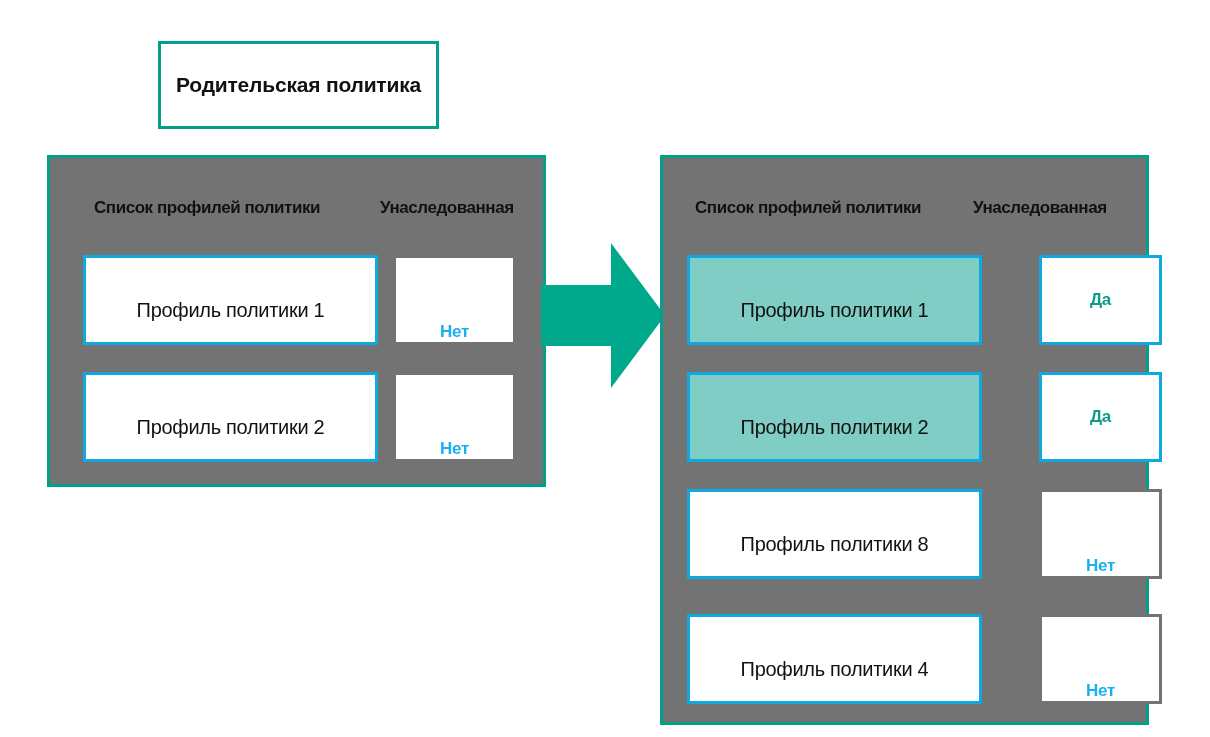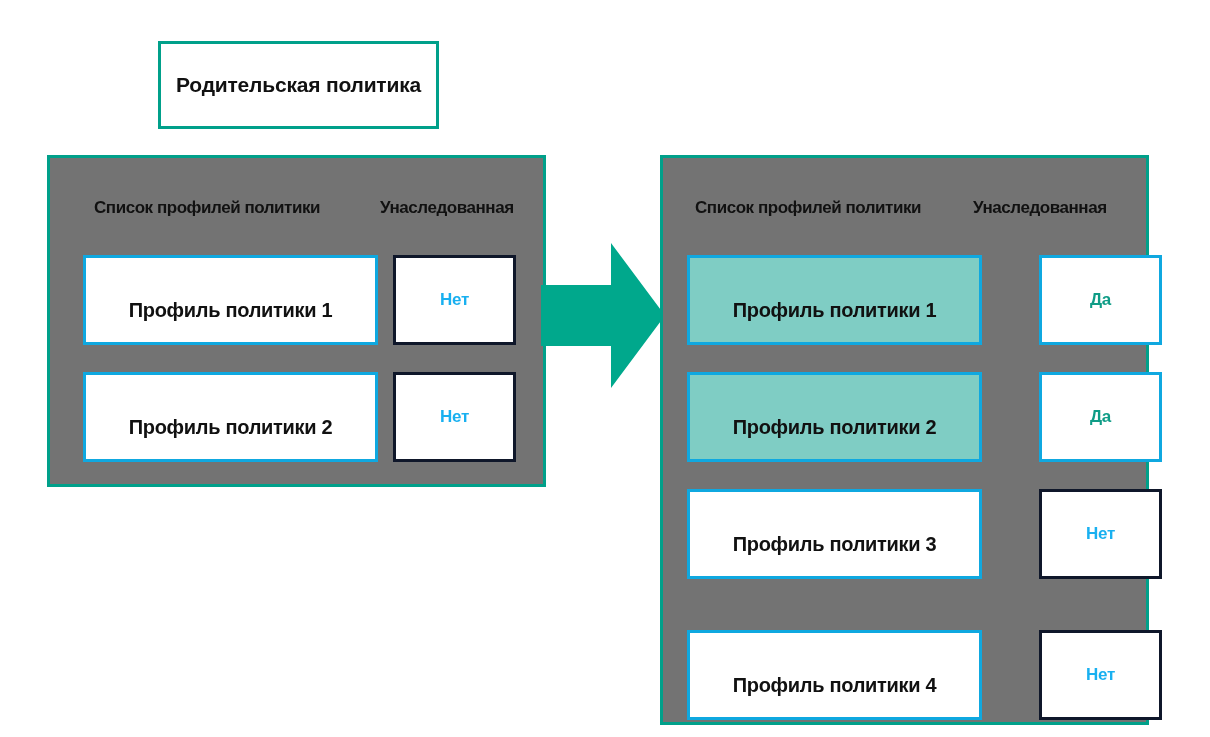--- a/index.html
+++ b/index.html
@@ -91,38 +91,39 @@
     display: flex;
     align-items: center;
     justify-content: center;
     height: 90px;
   }
   .profile-box.highlight {
     background: #7fcdc4;
   }
   .profile-label {
     font-size: 20px;
-    font-weight: bold;
+    font-weight: normal;
     color: #111111;
     letter-spacing: -0.3px;
     white-space: nowrap;
     margin-top: 20px;
   }
 
   .inherit-box {
     position: absolute;
     box-sizing: border-box;
     background: #ffffff;
     display: flex;
     align-items: center;
     justify-content: center;
     height: 90px;
   }
   .inherit-box.no {
-    border: 3px solid #0f172a;
+    border: 3px solid #737373;
+    align-items: flex-end;
   }
   .inherit-box.yes {
     border: 3px solid #0fa8e0;
   }
   .inherit-label {
     font-size: 17px;
     font-weight: bold;
     letter-spacing: -0.2px;
     white-space: nowrap;
   }
@@ -134,21 +135,21 @@
   #panel-parent .inherit-box { left: 343px; width: 123px; }
   #panel-parent .row-0 { top: 97px;  }
   #panel-parent .row-1 { top: 214px; }
 
   
   #panel-child .profile-box { left: 24px;  width: 295px; }
   #panel-child .inherit-box { left: 336px; width: 123px; margin-left: 40px; }
   #panel-child .row-0 { top: 97px;  }
   #panel-child .row-1 { top: 214px; }
   #panel-child .row-2 { top: 331px; }
-  #panel-child .row-3 { top: 472px; }
+  #panel-child .row-3 { top: 456px; }
 
   
   #arrow {
     position: absolute;
     left: 541px;
     top: 243px;
     width: 124px;
     height: 145px;
   }
 </style>
@@ -212,21 +213,21 @@
       <div class="profile-box highlight">
         <span class="profile-label">Профиль политики 2</span>
       </div>
       <div class="inherit-box yes">
         <span class="inherit-label">Да</span>
       </div>
     </div>
 
     <div class="row row-2">
       <div class="profile-box">
-        <span class="profile-label">Профиль политики 3</span>
+        <span class="profile-label">Профиль политики 8</span>
       </div>
       <div class="inherit-box no">
         <span class="inherit-label">Нет</span>
       </div>
     </div>
 
     <div class="row row-3">
       <div class="profile-box">
         <span class="profile-label">Профиль политики 4</span>
       </div>

